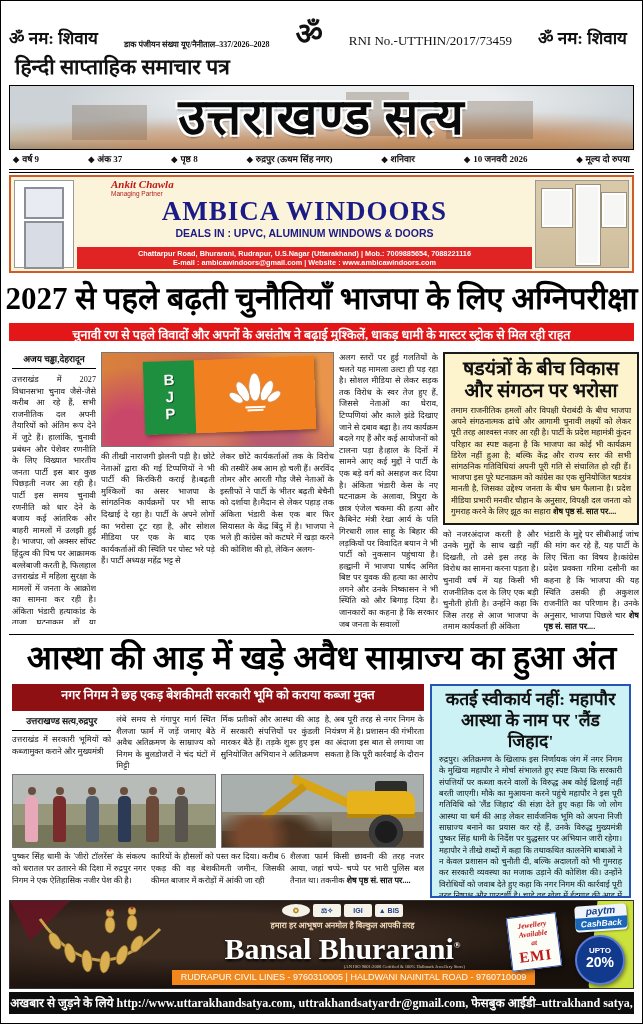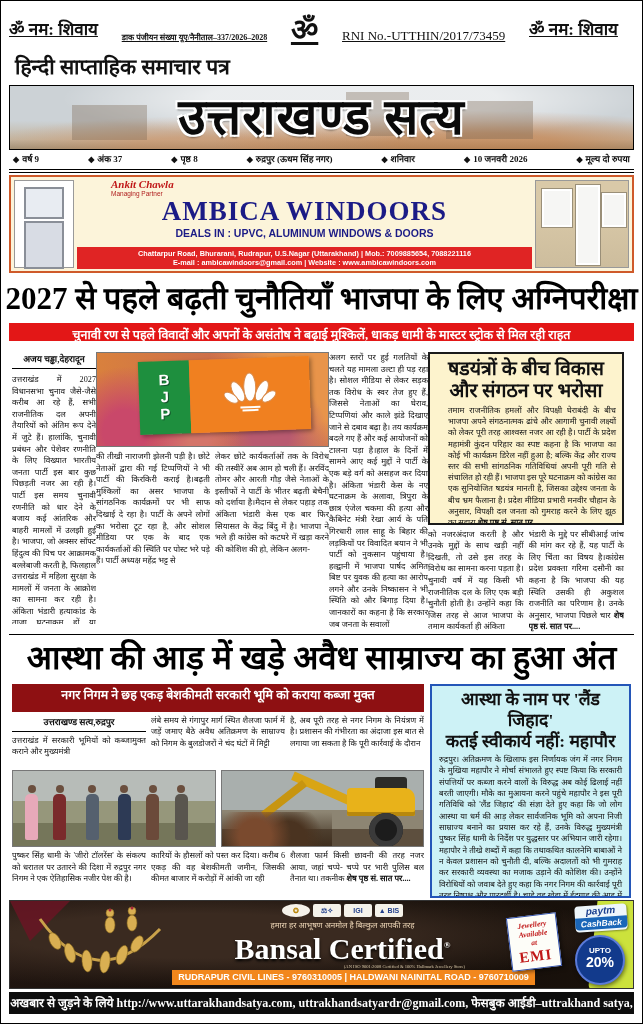--- a/index.html
+++ b/index.html
@@ -1,21 +1,21 @@
 <!DOCTYPE html>
 <html><head>
 <meta charset="utf-8">
 <style>
   html,body{margin:0;padding:0;background:#e9e9e9;}
   .page{position:relative;width:643px;height:1024px;background:#fff;margin:0 auto;
         font-family:"Liberation Serif", serif;color:#111;overflow:hidden;
         border:1px solid #000; box-sizing:border-box;}
   .abs{position:absolute;}
   
-  .hdr-row1{left:8px;right:24px;top:6px;height:42px;display:flex;align-items:center;justify-content:space-between;text-decoration:underline;}
+  .hdr-row1{left:8px;right:15px;top:6px;height:42px;display:flex;align-items:flex-end;justify-content:space-between;}
   .om-small{font-size:17px;font-weight:bold;white-space:nowrap;}
   .postal{font-size:8px;font-weight:bold;margin-top:16px;}
   .om-big{font-size:30px;font-weight:bold;line-height:30px;margin-top:4px;}
   .rni{font-size:13px;margin-top:16px;font-family:"Liberation Serif",serif;}
   .hdr-row2{left:14px;right:14px;top:48px;height:34px;display:flex;justify-content:space-between;align-items:center;gap:12px;}
   .tagline{font-size:21px;font-weight:bold;}
   
   .masthead{left:8px;right:8px;top:84px;height:63px;border:1px solid #000;overflow:hidden;
      background:
        radial-gradient(ellipse at 75% 90%, rgba(200,120,60,.55) 0 12%, transparent 40%),
@@ -48,41 +48,41 @@
   
   .headline1{left:0;right:0;top:275px;height:45px;text-align:center;font-size:31px;font-weight:900;
      line-height:45px;letter-spacing:0px;color:#000;}
   .redbar{left:8px;right:8px;top:322px;height:18px;background:#e31717;color:#fff;text-align:center;
      font-size:12.5px;font-weight:bold;line-height:25px;}
   
   .body-txt{font-size:8.2px;line-height:11.6px;text-align:justify;overflow:hidden;}
   .byline{font-size:9px;font-weight:bold;text-align:center;border-bottom:1px solid #000;padding-bottom:3px;margin-bottom:5px;}
   .contd{font-weight:bold;}
   
-  .article1{left:11px;right:0;top:351px;height:281px;display:flex;}
+  .article1{left:11px;right:0;top:351px;height:281px;display:flex;gap:5px;}
   .a1-colA{width:84px;}
   .a1-mid{width:233px;display:flex;flex-direction:column;}
   .bjp-img{height:93px;border:1px solid #777;position:relative;overflow:hidden;
      background:
       radial-gradient(circle at 12% 85%, #c9486a 0 10%, transparent 30%),
       radial-gradient(circle at 40% 90%, #d4756a 0 12%, transparent 32%),
       radial-gradient(circle at 75% 88%, #b85a70 0 10%, transparent 30%),
       radial-gradient(circle at 90% 30%, #e8944a 0 20%, transparent 45%),
       linear-gradient(100deg,#d9813d,#c96a4e 60%,#b85b5e);}
   .flag{position:absolute;left:18%;top:6%;width:74%;height:78%;display:flex;box-shadow:2px 2px 4px rgba(0,0,0,.35);transform:rotate(-2deg);}
   .flag-green{width:30%;background:#1e8f3e;display:flex;flex-direction:column;align-items:center;justify-content:center;gap:1px;}
   .flag-green div{color:#fff;font-weight:900;font-size:15px;line-height:16px;font-family:"Liberation Sans",sans-serif;text-shadow:1px 1px 0 #14522a;}
   .flag-orange{width:70%;background:#f08020;position:relative;}
   .a1-2col{flex:1;display:flex;gap:5px;margin-top:4px;}
   .a1-2col > div{flex:1;}
   .a1-colD{width:99px;}
   .a1-right{width:196px;display:flex;flex-direction:column;}
   .sidebox1{height:176px;background:#fdf3cd;border:2px solid #1a1a1a;box-sizing:border-box;padding:4px 6px;overflow:hidden;}
   .sb1-title{font-size:19.5px;line-height:22px;text-align:center;font-weight:bold;}
-  .sb1-body{font-size:8.1px;line-height:11.2px;text-align:justify;margin-top:3px;margin-left:12px;}
+  .sb1-body{font-size:8.1px;line-height:11.2px;text-align:justify;margin-top:3px;}
   
   .hr-a2{left:8px;right:8px;top:633px;border-top:1px solid #000;}
   .headline2{left:0;right:0;top:634px;height:47px;text-align:center;font-size:33px;font-weight:bold;line-height:47px;color:#000;}
   
   .article2{left:11px;right:11px;top:683px;height:214px;display:flex;gap:6px;}
   .a2-left{width:412px;display:flex;flex-direction:column;}
   .maroon{height:30px;background:#8e1012;color:#fff;font-size:12.5px;font-weight:bold;text-align:center;line-height:23px;}
   .a2-row{display:flex;gap:5px;margin-top:3px;}
   .a2-row > div{flex:1;}
   .a2-rowA{height:58px;}
@@ -108,26 +108,26 @@
   
   .bansal{left:8px;right:8px;top:899px;height:89px;background:
      radial-gradient(ellipse at 30% 40%, #3a2a20 0 30%, transparent 70%),
      linear-gradient(100deg,#201510,#120c08 55%,#1a120c);
      border:1px solid #333;display:flex;overflow:hidden;box-sizing:border-box;}
   .bj-left{width:170px;position:relative;}
   .bj-center{flex:1;position:relative;text-align:center;color:#fff;}
   .logo-row{display:flex;justify-content:center;gap:3px;margin-top:3px;}
   .logo-badge{background:#f5f2ea;border-radius:2px;height:13px;min-width:22px;font-size:7px;font-weight:bold;
      color:#23408c;display:flex;align-items:center;justify-content:center;padding:0 3px;font-family:"Liberation Sans",sans-serif;}
-  .bj-tag{font-size:8px;color:#f0d8b8;margin-top:2px;font-weight:normal;}
+  .bj-tag{font-size:8px;color:#f0d8b8;margin-top:2px;font-weight:bold;}
   .bj-brand{font-size:30px;font-weight:bold;line-height:30px;color:#fff;font-family:"Liberation Serif",serif;text-shadow:0 2px 3px #000;}
   .bj-reg{font-size:9px;vertical-align:super;}
   .bj-cert{font-size:4.6px;color:#d8c8a8;text-align:right;margin-right:40px;}
   .bj-orange{position:absolute;left:-8px;right:-30px;bottom:3px;background:#f2871c;color:#fff;font-family:"Liberation Sans",sans-serif;
-     font-size:9px;font-weight:bold;line-height:15px;height:15px;}
+     font-size:9px;font-weight:normal;line-height:15px;height:15px;}
   .bj-right{width:128px;position:relative;}
   .emi-card{position:absolute;left:4px;top:14px;width:48px;height:52px;background:#fdfdf8;border:1px solid #2a4aa8;
      transform:rotate(-7deg);color:#c01818;text-align:center;font-weight:bold;box-shadow:2px 2px 4px rgba(0,0,0,.5);}
   .emi-card .l1{font-size:7.5px;font-style:italic;line-height:9px;margin-top:4px;}
   .emi-card .emi{font-size:15px;letter-spacing:1px;margin-top:1px;}
   .ptm-strip{position:absolute;right:-6px;top:-4px;width:46px;height:96px;background:#cce23c;transform:rotate(6deg);border-radius:6px;}
   .ptm-top{position:absolute;right:6px;top:4px;width:52px;height:26px;background:#eef6fb;border-radius:4px;text-align:center;
      font-family:"Liberation Sans",sans-serif;transform:rotate(-4deg);box-shadow:1px 1px 2px rgba(0,0,0,.4);}
   .ptm-word{color:#1a3f8f;font-weight:bold;font-size:10px;font-style:italic;line-height:12px;}
   .ptm-cb{background:#1a66b8;color:#fff;font-weight:bold;font-size:8.5px;font-style:italic;line-height:12px;border-radius:0 0 4px 4px;}
@@ -252,20 +252,21 @@
 
   <div class="abs article2">
     <div class="a2-left">
       <div class="maroon">नगर निगम  ने छह एकड़ बेशकीमती सरकारी भूमि को कराया कब्जा मुक्त</div>
       <div class="a2-row a2-rowA">
         <div>
           <div class="byline" style="margin-bottom:3px;">उत्तराखण्ड सत्य,रुद्रपुर</div>
           <div class="body-txt" style="height:32px;">उत्तराखंड में सरकारी भूमियों को कब्जामुक्त कराने और मुख्यमंत्री</div>
         </div>
         <div class="body-txt">लंबे समय से गंगापुर मार्ग स्थित शैलजा फार्म में जड़ें जमाए बैठे अवैध अतिक्रमण के साम्राज्य को निगम के बुलडोजरों ने चंद घंटों में मिट्टी</div>
+        <div class="body-txt">र्मिक प्रतीकों और आस्था की आड़ में सरकारी संपत्तियों पर कुंडली मारकर बैठे हैं। तड़के शुरू हुए इस सुनियोजित अभियान ने अतिक्रमण</div>
         <div class="body-txt">है, अब पूरी तरह से नगर निगम के नियंत्रण में है। प्रशासन की गंभीरता का अंदाजा इस बात से लगाया जा सकता है कि पूरी कार्रवाई के दौरान</div>
       </div>
       <div class="a2-photos">
         <div class="photo photo-people">
           <div class="person" style="left:6%;background:#e7a9b9;"></div>
           <div class="person" style="left:20%;background:#7a2b2b;"></div>
           <div class="person" style="left:36%;background:#55606e;"></div>
           <div class="person" style="left:52%;background:#2d3a55;"></div>
           <div class="person" style="left:66%;background:#6b4a3a;"></div>
           <div class="person" style="left:80%;background:#59554e;"></div>
@@ -280,22 +281,22 @@
         </div>
       </div>
       <div class="a2-row a2-rowB">
         <div class="body-txt">पुष्कर सिंह धामी के 'जीरो टॉलरेंस' के संकल्प को धरातल पर उतारने की दिशा में रुद्रपुर नगर निगम ने एक ऐतिहासिक नजीर पेश की है।</div>
         <div class="body-txt">कारियों के हौसलों को पस्त कर दिया। करीब 6 एकड़ की वह बेशकीमती जमीन, जिसकी कीमत बाजार में करोड़ों में आंकी जा रही</div>
         <div class="body-txt"><span>शैलजा फार्म किसी छावनी की तरह नजर आया, जहां चप्पे- चप्पे पर भारी पुलिस बल तैनात था। तकनीक </span><span class="contd">शेष पृष्ठ सं. सात पर....</span></div>
       </div>
     </div>
     <div class="sidebox2">
       <div class="sb2-title">
+        <div>कतई स्वीकार्य नहीं: महापौर</div>
         <div>आस्था के नाम पर 'लैंड जिहाद'</div>
-        <div>कतई स्वीकार्य नहीं: महापौर</div>
       </div>
       <div class="sb2-body"><span>रुद्रपुर। अतिक्रमण के खिलाफ इस निर्णायक जंग में नगर निगम के मुखिया महापौर ने मोर्चा संभालते हुए स्पष्ट किया कि सरकारी संपत्तियों पर कब्जा करने वालों के विरुद्ध अब कोई ढिलाई नहीं बरती जाएगी। मौके का मुआयना करने पहुंचे महापौर ने इस पूरी गतिविधि को 'लैंड जिहाद' की संज्ञा देते हुए कहा कि जो लोग आस्था या धर्म की आड़ लेकर सार्वजनिक भूमि को अपना निजी साम्राज्य बनाने का प्रयास कर रहे हैं, उनके विरुद्ध मुख्यमंत्री पुष्कर सिंह धामी के निर्देश पर युद्धस्तर पर अभियान जारी रहेगा। महापौर ने तीखे शब्दों में कहा कि तथाकथित कालनेमि बाबाओं ने न केवल प्रशासन को चुनौती दी, बल्कि अदालतों को भी गुमराह कर सरकारी व्यवस्था का मजाक उड़ाने की कोशिश की। उन्होंने विरोधियों को जवाब देते हुए कहा कि नगर निगम की कार्रवाई पूरी तरह निष्पक्ष और पारदर्शी है। चाहे वह खेड़ा में ईदगाह की आड़ में किया गया अवैध निर्माण हो, किच्छा रोड पर मंदिर के पास का अतिक्रमण हो या फिर आज का यह शैलजा फार्म का मामला, निगम का बुलडोजर </span></div>
     </div>
   </div>
 
   <div class="abs bansal">
     <div class="bj-left">
       <svg width="170" height="89" viewBox="0 0 170 89">
         <path d="M0 0 L60 0 L20 40 Z" fill="#6d1424" opacity="0.8"></path>
         <path d="M30 18 Q85 95 150 28" fill="none" stroke="#caa24a" stroke-width="3"></path>
@@ -318,21 +319,21 @@
       </svg>
     </div>
     <div class="bj-center">
       <div class="logo-row">
         <span class="logo-badge" style="border-radius:50%;color:#b8860b;">✪</span>
         <span class="logo-badge">⚖✧</span>
         <span class="logo-badge">IGI</span>
         <span class="logo-badge">▲ BIS</span>
       </div>
       <div class="bj-tag">हमारा हर आभूषण अनमोल है बिल्कुल आपकी तरह</div>
-      <div class="bj-brand"><span>Bansal Certified</span><span class="bj-reg">®</span></div>
+      <div class="bj-brand"><span>Bansal Bhurarani</span><span class="bj-reg">®</span></div>
       <div class="bj-cert">(AN ISO 9001:2008 Certified &amp; 100% Hallmark Jewellery Store)</div>
       <div class="bj-orange">RUDRAPUR CIVIL LINES - 9760310005   |   HALDWANI NAINITAL ROAD - 9760710009</div>
     </div>
     <div class="bj-right">
       <div class="emi-card">
         <div class="l1">Jewellery</div>
         <div class="l1" style="margin-top:0;">Available</div>
         <div class="l1" style="margin-top:0;">at</div>
         <div class="emi">EMI</div>
       </div>

